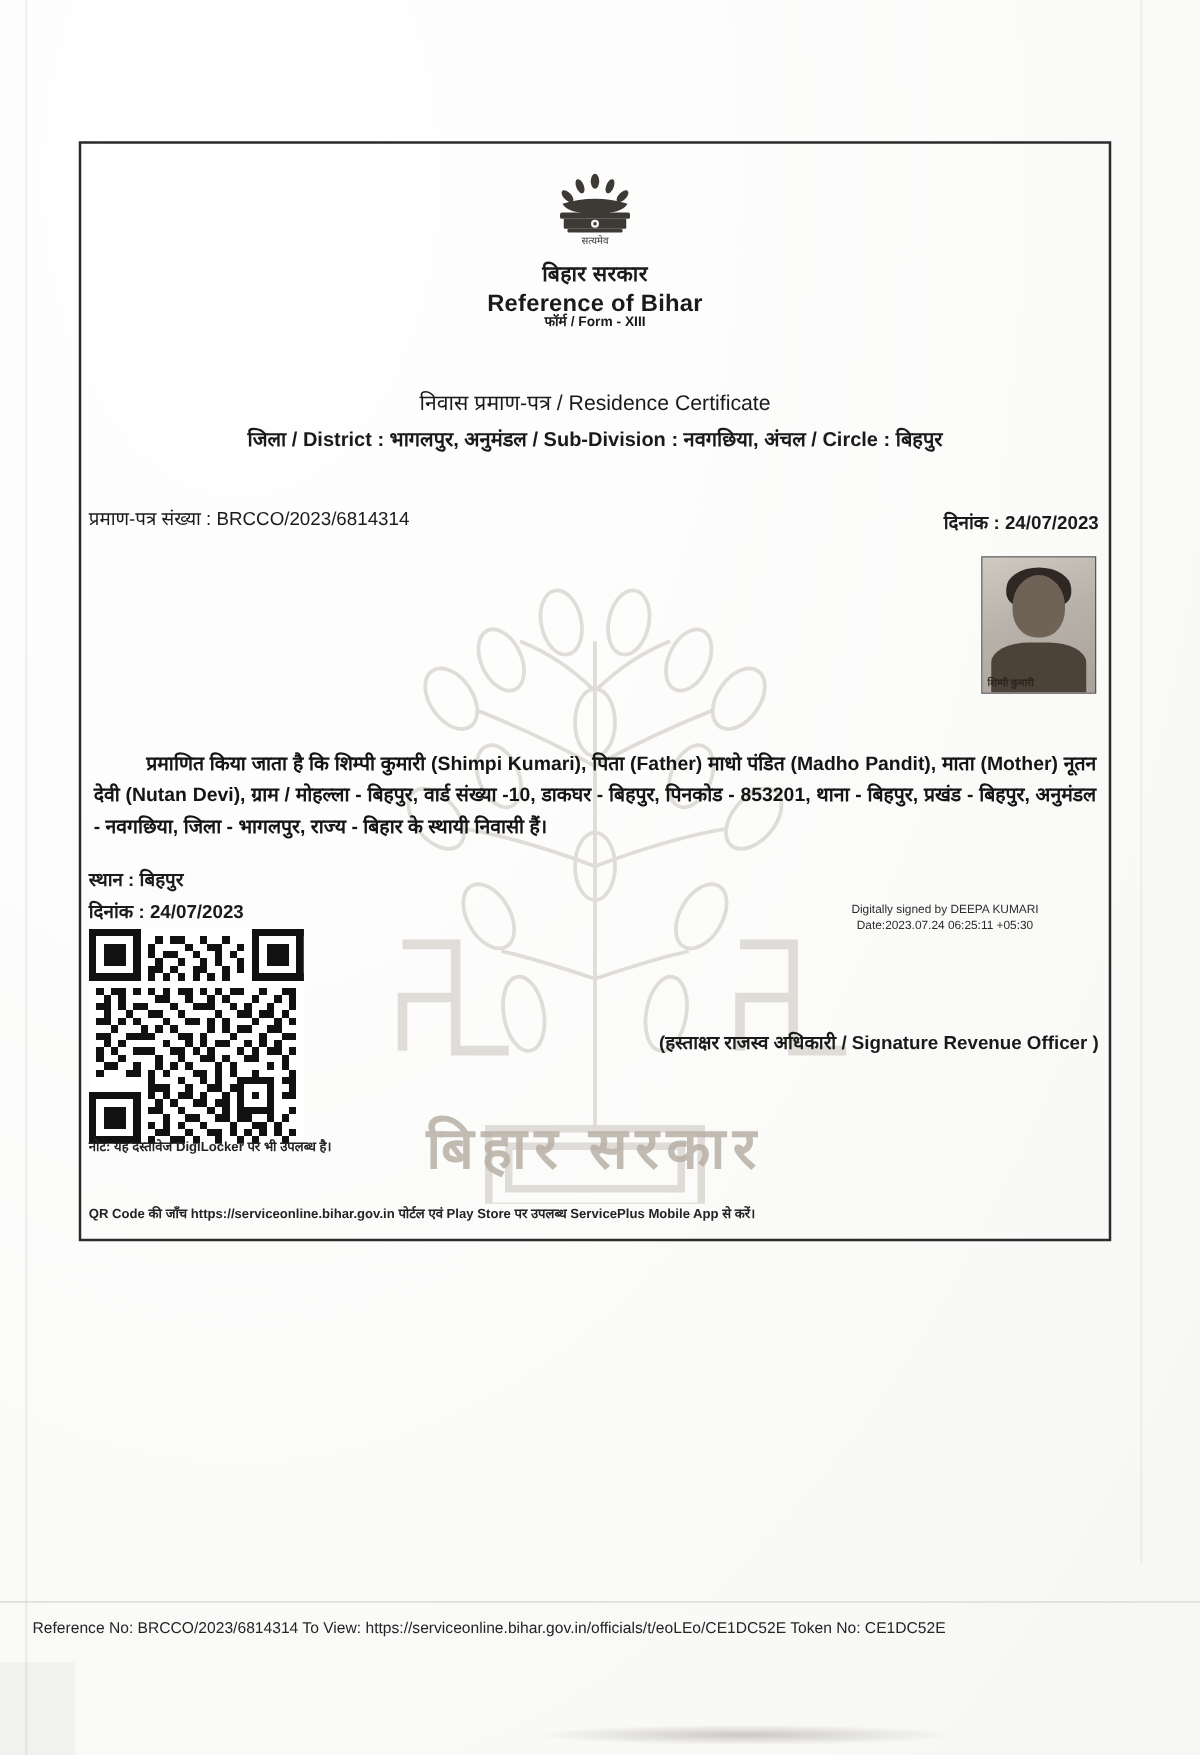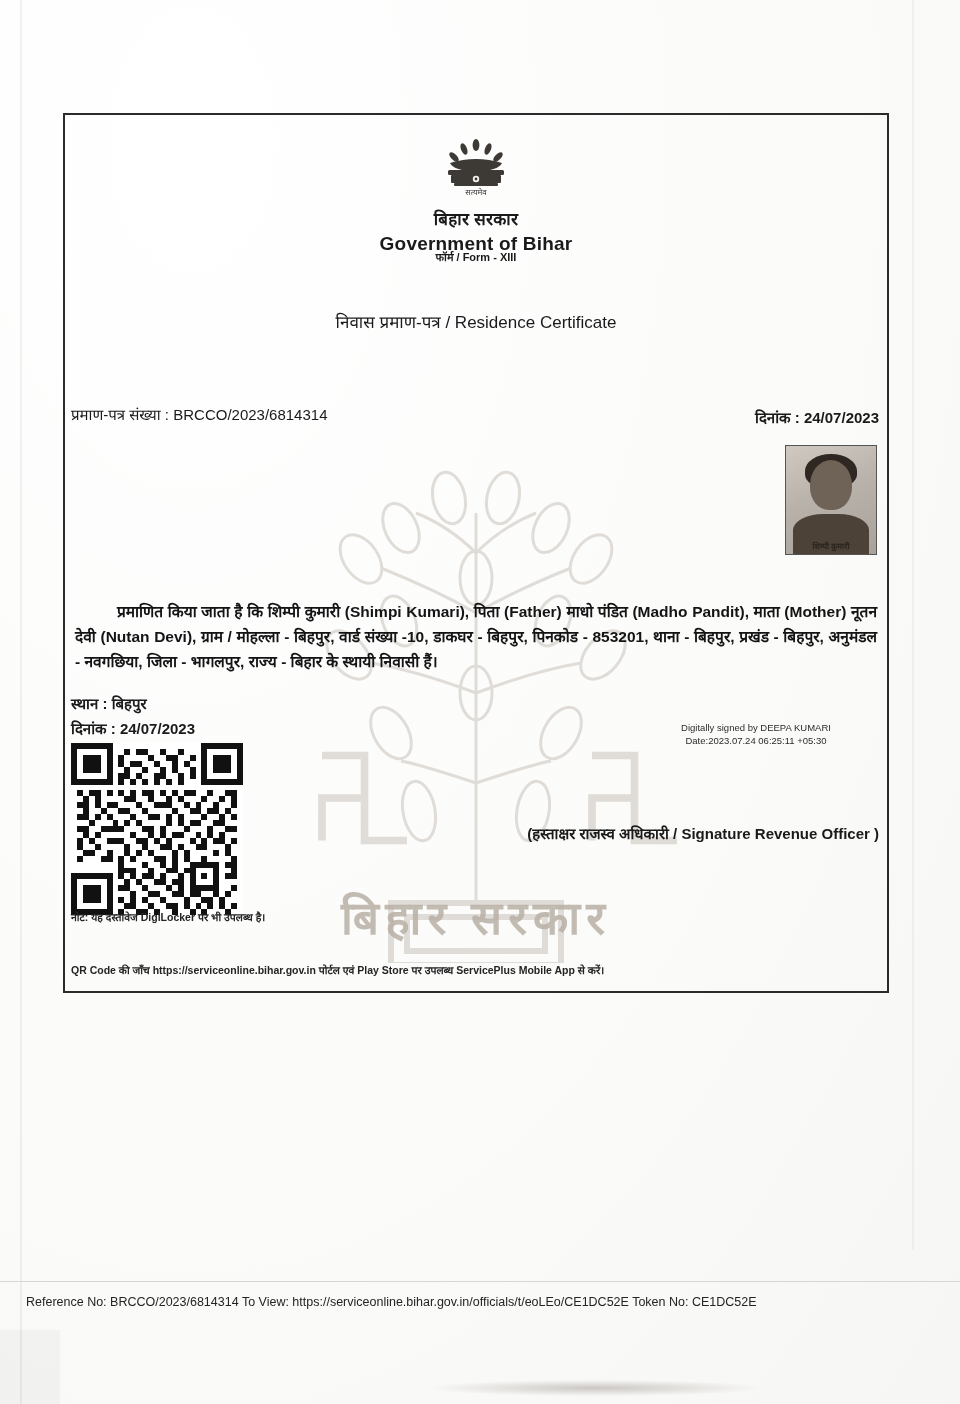--- a/index.html
+++ b/index.html
@@ -123,21 +123,20 @@
     border-radius: 40% 40% 0 0;
     background: #4c4238;
   }
   .photo-sign {
     position: absolute;
     left: 4px;
     bottom: 3px;
     right: 4px;
     font-size: 8px;
     color: #241f1a;
-    text-align: center;
     font-weight: 700;
     opacity: .85;
     font-family: Liberation Serif, serif;
   }
 
   
   .watermark {
     position: absolute;
     left: 50%;
     top: 248px;
@@ -291,24 +290,25 @@
         <circle cx="42" cy="46" r="1.4" fill="#3d3a36"></circle>
         <path d="M23 44 q4 -3 8 0 q-4 4 -8 0z" fill="#3d3a36"></path>
         <path d="M53 44 q4 -3 8 0 q-4 4 -8 0z" fill="#3d3a36"></path>
         <rect x="20" y="50" width="44" height="3" rx="1"></rect>
         <text x="42" y="62" font-size="8" text-anchor="middle" font-family="Liberation Sans, sans-serif" fill="#3d3a36">सत्यमेव</text>
       </g>
     </svg>
   </div>
 
   <div class="hdr hdr-hi">बिहार सरकार</div>
-  <div class="hdr hdr-en">Government of Bihar</div>
+  <div class="hdr hdr-en">Reference of Bihar</div>
   <div class="hdr hdr-form">फॉर्म / Form - XIII</div>
 
   <div class="hdr hdr-title">निवास प्रमाण-पत्र / Residence Certificate</div>
+  <div class="hdr hdr-sub">जिला / District : भागलपुर, अनुमंडल / Sub-Division : नवगछिया, अंचल / Circle : बिहपुर</div>
 
   <div class="meta-left">
     <span>प्रमाण-पत्र संख्या :</span>
     <span>BRCCO/2023/6814314</span>
   </div>
   <div class="meta-right">
     <span>दिनांक :</span>
     <span>24/07/2023</span>
   </div>
 

